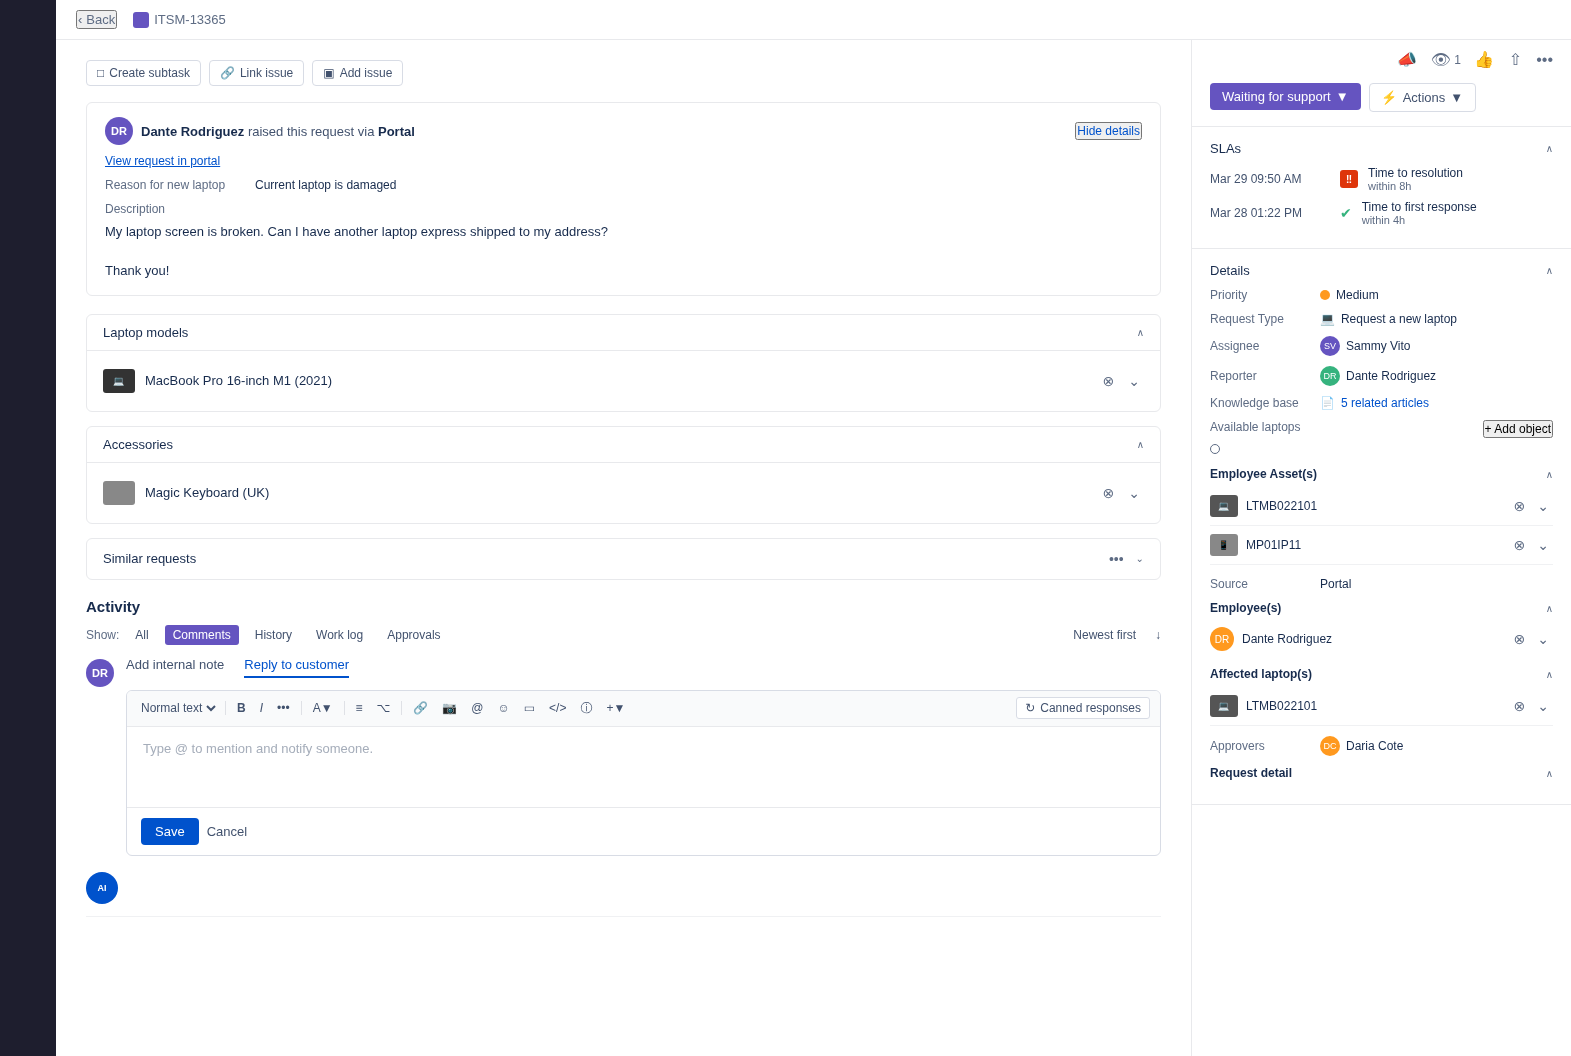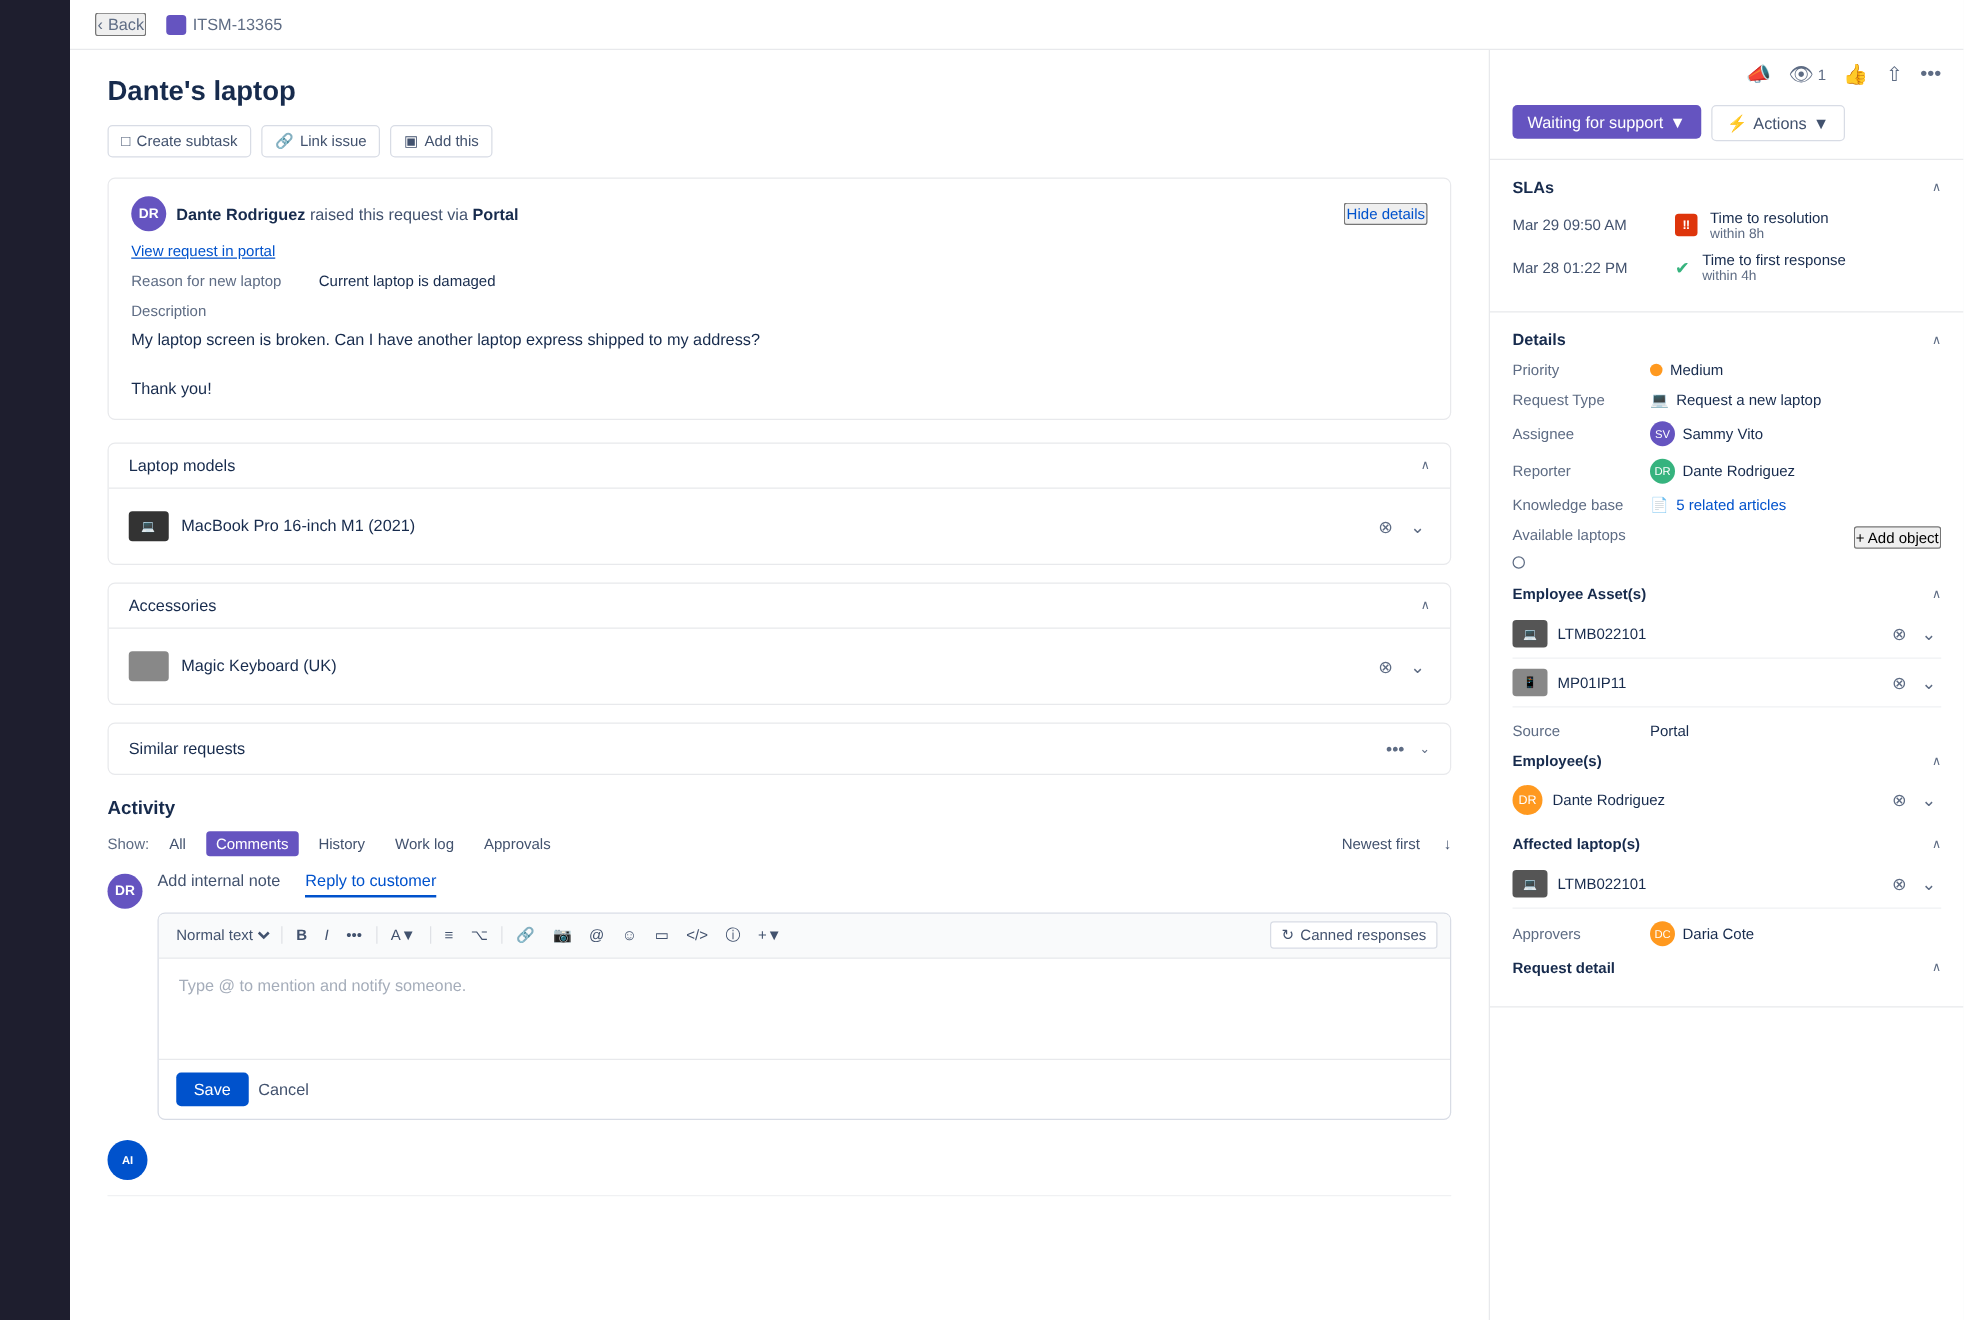--- a/index.html
+++ b/index.html
@@ -103,21 +103,21 @@
     
     .detail-header { display: flex; align-items: flex-start; gap: 8px; padding: 14px 18px; border-bottom: 1px solid #e8e9ec; }
     .status-btn { background: #6554c0; color: white; border: none; border-radius: 4px; padding: 6px 12px; font-size: 13px; cursor: pointer; display: flex; align-items: center; gap: 5px; font-weight: 500; }
     .actions-btn { background: #fff; border: 1px solid #d8dce5; border-radius: 4px; padding: 6px 12px; font-size: 13px; cursor: pointer; display: flex; align-items: center; gap: 5px; color: #42526e; }
     .detail-icon-btn { background: none; border: none; cursor: pointer; color: #5e6c84; font-size: 16px; }
     .watch-count { font-size: 12px; color: #5e6c84; }
 
     
     .panel-section { padding: 14px 18px; border-bottom: 1px solid #e8e9ec; }
     .panel-section-header { display: flex; align-items: center; justify-content: space-between; margin-bottom: 10px; }
-    .panel-section-title { font-size: 13px; font-weight: 700; color: #172b4d; }
+    .panel-section-title { font-size: 13px; font-weight: 400; color: #172b4d; }
     .sla-row { display: flex; align-items: center; gap: 10px; margin-bottom: 8px; }
     .sla-time { font-size: 12px; color: #42526e; min-width: 120px; }
     .sla-badge { width: 18px; height: 18px; border-radius: 3px; display: flex; align-items: center; justify-content: center; font-size: 10px; font-weight: 700; color: white; flex-shrink: 0; }
     .sla-badge.red { background: #de350b; }
     .sla-check { color: #36b37e; font-size: 14px; }
     .sla-label { font-size: 12px; color: #172b4d; font-weight: 500; }
     .sla-sub { font-size: 11px; color: #5e6c84; }
 
     
     .detail-field-row { display: flex; align-items: center; margin-bottom: 10px; }
@@ -170,34 +170,33 @@
           <span class="ticket-id-icon"></span>
           <span>ITSM-13365</span>
         </div>
       </div>
     </div>
 
     <div class="content-area">
 
       <div class="ticket-panel">
 
-        <h1 class="ticket-title">Dante's laptop</h1>
 
         <div class="action-toolbar">
           <button class="toolbar-btn">
             <span>□</span>
             <span>Create subtask</span>
           </button>
           <button class="toolbar-btn">
             <span>🔗</span>
             <span>Link issue</span>
           </button>
           <button class="toolbar-btn">
             <span>▣</span>
-            <span>Add this</span>
+            <span>Add issue</span>
           </button>
         </div>
 
         <div class="request-info-box">
           <div class="requester-line">
             <div class="avatar-sm">DR</div>
             <div class="requester-text">
               <strong>Dante Rodriguez</strong>
               <span> raised this request via </span>
               <strong>Portal</strong>

